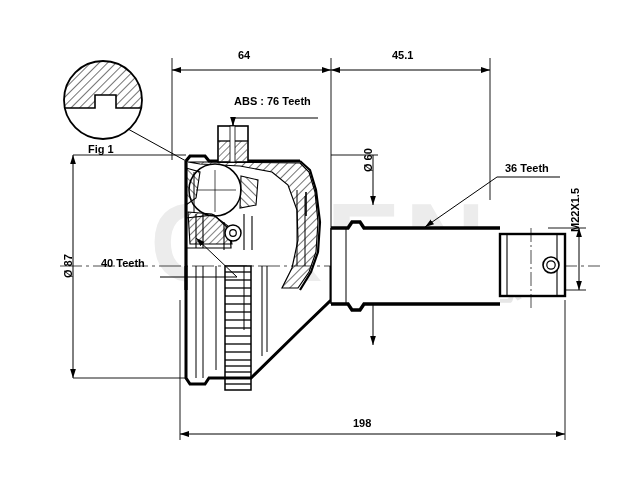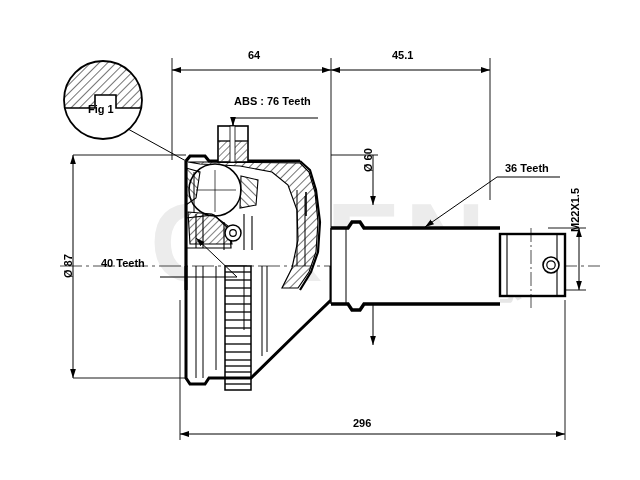--- a/index.html
+++ b/index.html
@@ -38,20 +38,21 @@
     transform-origin: left top;
     transform: rotate(-90deg);
   }
   .fig-label {
     position: absolute;
     font-family: "Liberation Sans", sans-serif;
     font-weight: bold;
     font-size: 11px;
     color: #000000;
     white-space: nowrap;
+    margin-top: 40px;
   }
   .wm {
     position: absolute;
     color: #e8e8e8;
     font-weight: bold;
     pointer-events: none;
     user-select: none;
     white-space: nowrap;
   }
   #wm-latin {
@@ -270,25 +271,25 @@
   </svg>
 
   <div class="fig-label" style="left:88px; top:103px;">Fig 1</div>
 
   <div class="dim-text" style="left:234px; top:96px;">ABS : 76 Teeth</div>
 
   <div class="dim-text" style="left:101px; top:258px;">40 Teeth</div>
 
   <div class="dim-text" style="left:505px; top:163px;">36 Teeth</div>
 
-  <div class="dim-text" style="left:248px; top:50px;text-align:right;">64</div>
+  <div class="dim-text" style="left:238px; top:50px;text-align:right;">64</div>
 
   <div class="dim-text" style="left:392px; top:50px;">45.1</div>
 
   <div class="dim-text vert" style="left:363px; top:172px;">Ø 60</div>
 
   <div class="dim-text vert" style="left:63px; top:278px;">Ø 87</div>
 
   <div class="dim-text vert" style="left:570px; top:232px;">M22X1.5</div>
 
-  <div class="dim-text" style="left:353px; top:418px;">296</div>
+  <div class="dim-text" style="left:353px; top:418px;">198</div>
 
 </div>
 
 </body></html>

